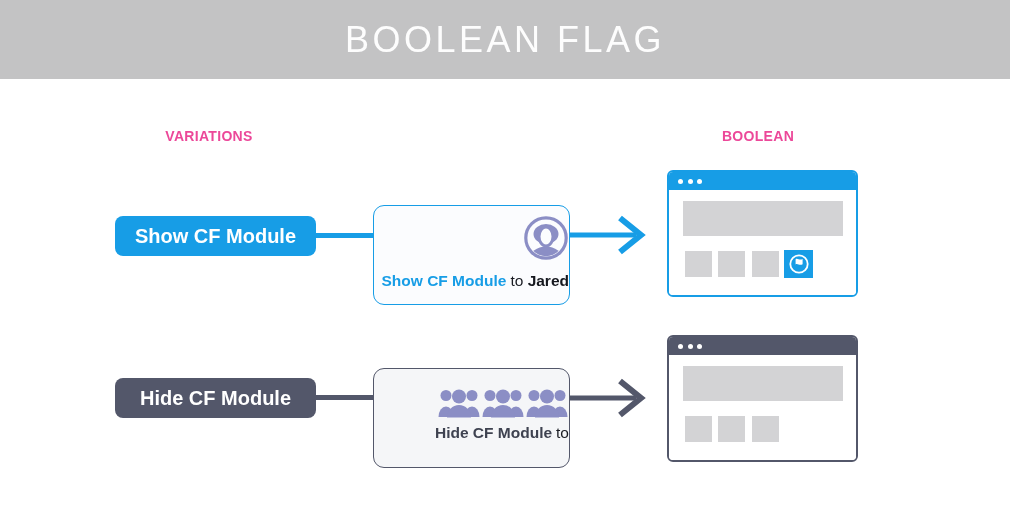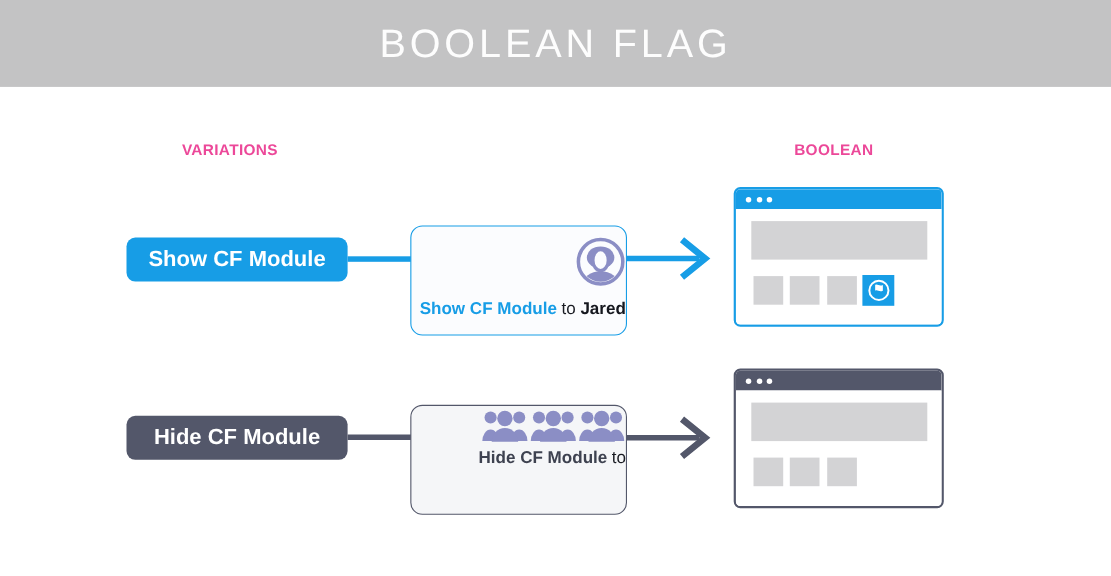--- a/index.html
+++ b/index.html
@@ -27,21 +27,21 @@
 
   
   .connector{position:absolute;left:316px;width:58px;height:5px;}
   .connector-blue{background:#179DE6;top:233px;}
   .connector-dark{background:#53576A;top:395px;}
 
   
   .rule-card{position:absolute;left:373px;width:197px;height:100px;box-sizing:border-box;
              border-radius:11px;display:flex;flex-direction:column;align-items:flex-end;margin-top:20px;}
   .rule-card-1{top:185px;border:1.5px solid #179DE6;background:#FBFCFE;padding-top:9px;}
-  .rule-card-2{top:348px;border:1.5px solid #53576A;background:#F5F6F8;padding-top:1px;}
+  .rule-card-2{top:348px;border:1.5px solid #53576A;background:#F5F6F8;padding-top:17px;}
   .rule-text{font-size:15.5px;color:#191B22;line-height:20px;text-align:center;margin-top:10px;}
   .rule-card-2 .rule-text{margin-top:5px;}
   .rule-flag-blue{color:#179DE6;font-weight:700;}
   .rule-flag-dark{color:#3E4250;font-weight:700;}
   .rule-connector{font-weight:400;margin-left:4px;}
   .rule-audience{font-weight:700;color:#15171E;}
 
   
   .arrow{position:absolute;left:570px;width:78px;height:44px;}
   .arrow-1{top:213px;}

